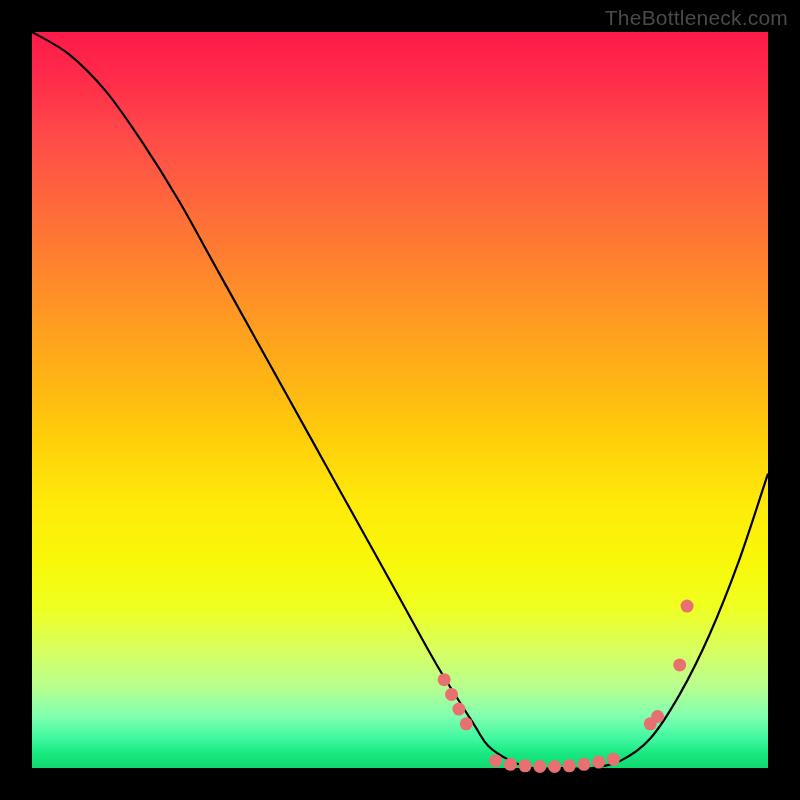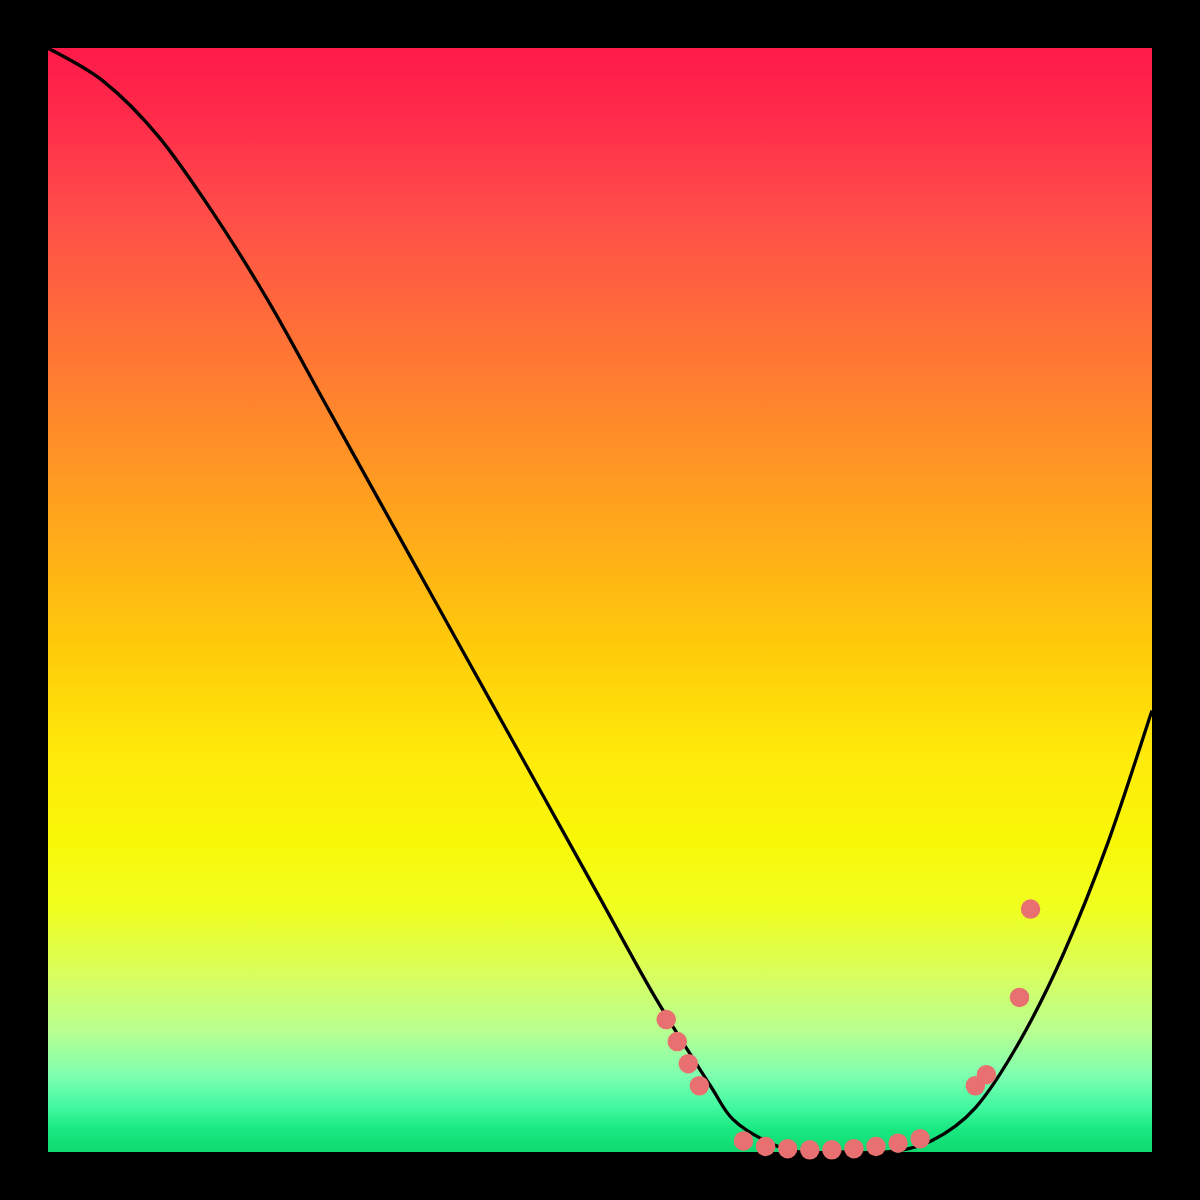--- a/index.html
+++ b/index.html
@@ -64,20 +64,21 @@
     top: 0;
     width: 100%;
     height: 100%;
     overflow: visible;
   }
 </style>
 </head>
 <body>
 
 <div class="container">
+  <div class="watermark">TheBottleneck.com</div>
 
   <div class="plot-area">
     <div class="gradient-bg"></div>
 
     <svg class="curve" viewBox="0 0 736 736" preserveAspectRatio="none">
       <path id="curve-path" fill="none" stroke="#000" stroke-width="2.2" d="M 0 0 C 6.133333333333334 3.680000000000007 24.53333333333334 12.266666666666708 36.800000000000004 22.08000000000004 C 49.06666666666667 31.893333333333374 61.33333333333334 44.160000000000004 73.60000000000001 58.879999999999995 C 85.86666666666667 73.59999999999998 98.13333333333333 91.99999999999999 110.39999999999999 110.39999999999998 C 122.66666666666666 128.79999999999998 134.93333333333334 148.42666666666665 147.20000000000002 169.27999999999997 C 159.4666666666667 190.1333333333333 171.73333333333335 213.43999999999997 184 235.51999999999998 C 196.26666666666665 257.6 208.53333333333333 279.68000000000006 220.79999999999998 301.76000000000005 C 233.06666666666663 323.84000000000003 245.3333333333333 345.92 257.59999999999997 368 C 269.8666666666666 390.08 282.1333333333334 412.16 294.40000000000003 434.24 C 306.6666666666667 456.32 318.93333333333334 478.40000000000003 331.2 500.48 C 343.46666666666664 522.5600000000001 355.73333333333335 544.64 368 566.72 C 380.26666666666665 588.8000000000001 392.53333333333336 612.1066666666667 404.8 632.96 C 417.06666666666666 653.8133333333334 433.0133333333333 678.3466666666667 441.59999999999997 691.84 C 450.1866666666666 705.3333333333334 450.18666666666667 707.7866666666666 456.32 713.92 C 462.4533333333333 720.0533333333333 471.04 724.96 478.40000000000003 728.64 C 485.76000000000005 732.3199999999999 491.8933333333334 734.7733333333333 500.48 736 C 509.06666666666666 737.2266666666667 520.1066666666666 736 529.92 736 C 539.7333333333333 736 549.5466666666666 737.2266666666667 559.36 736 C 569.1733333333334 734.7733333333333 578.9866666666667 733.5466666666666 588.8000000000001 728.64 C 598.6133333333335 723.7333333333333 608.4266666666667 717.5999999999999 618.24 706.56 C 628.0533333333333 695.52 637.8666666666666 679.5733333333333 647.68 662.4 C 657.4933333333333 645.2266666666667 667.3066666666666 625.6 677.12 603.52 C 686.9333333333334 581.4399999999999 696.7466666666667 556.9066666666666 706.56 529.92 C 716.3733333333332 502.9333333333333 731.0933333333334 456.31999999999994 736 441.59999999999997"></path>
       <g id="markers-group">
           <circle cx="412.16" cy="647.6800000000001" r="6.5" fill="#e87070"></circle>
           <circle cx="419.52" cy="662.4" r="6.5" fill="#e87070"></circle>
           <circle cx="426.88" cy="677.12" r="6.5" fill="#e87070"></circle>

